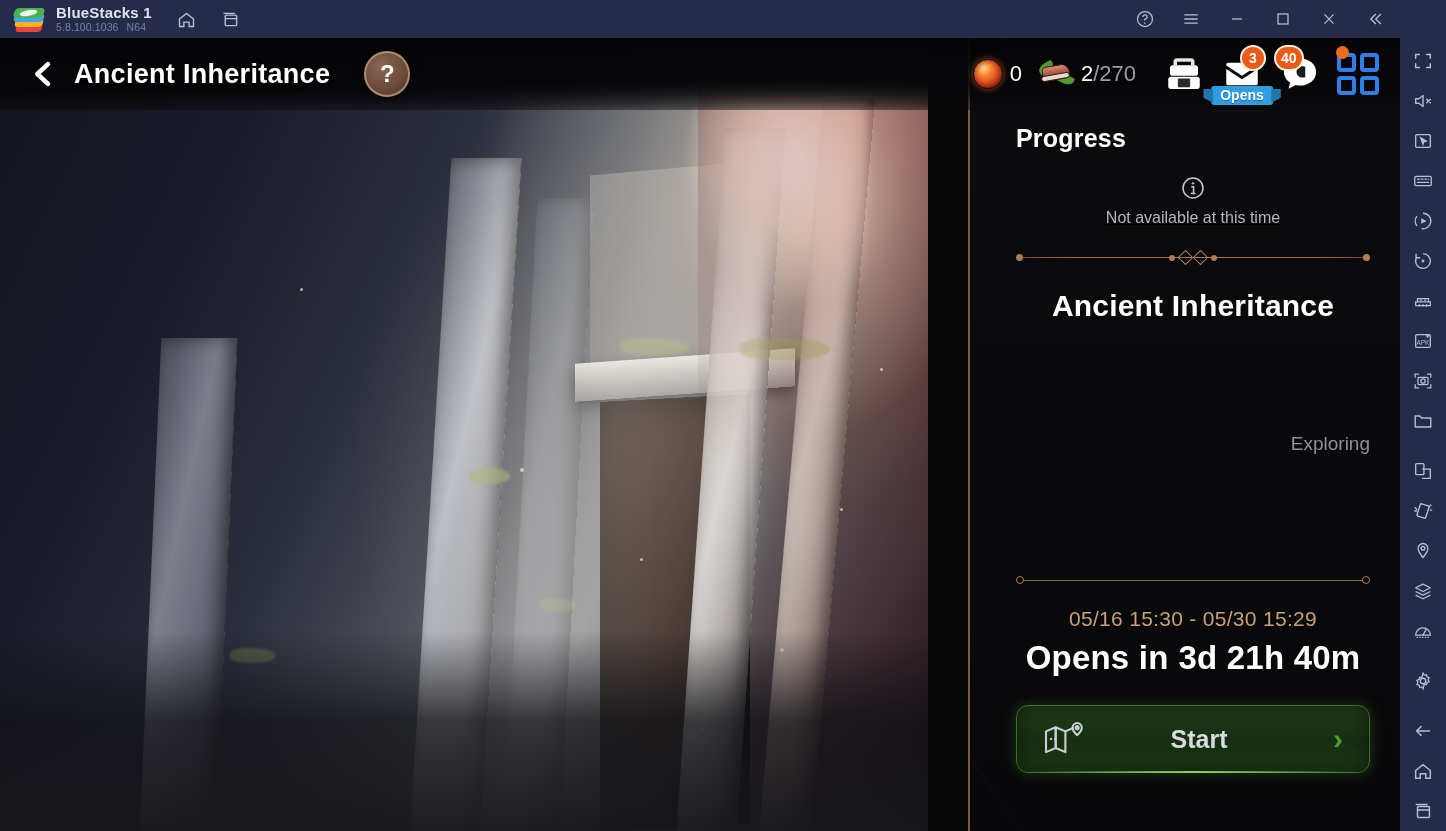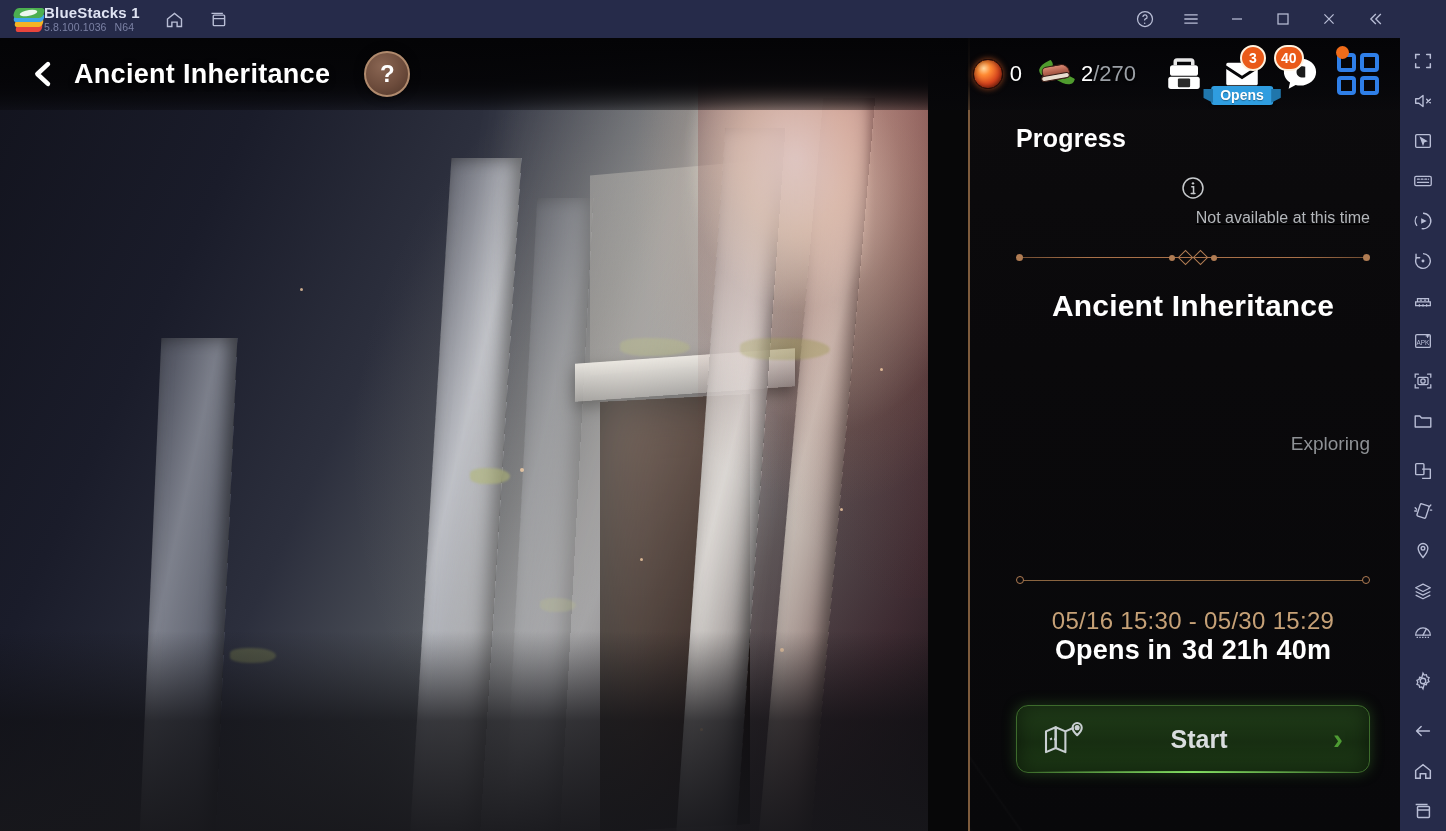--- a/index.html
+++ b/index.html
@@ -18,21 +18,21 @@
     display: flex; align-items: center;
     z-index: 50;
   }
   .bs-logo { margin-left: 14px; width: 30px; height: 26px; position: relative; }
   .bs-logo .layer { position: absolute; left: 0; width: 30px; height: 8px; border-radius: 3px/4px; transform: skewX(-18deg); }
   .bs-logo .l1 { bottom: 0; background: #e8453c; width: 26px; left: 2px; }
   .bs-logo .l2 { bottom: 5px; background: #f5b324; width: 28px; left: 1px; }
   .bs-logo .l3 { bottom: 10px; background: #3fa5e8; }
   .bs-logo .l4 { bottom: 14px; background: #4caf50; height: 10px; border-radius: 4px; }
   .bs-logo .swoosh { position: absolute; bottom: 16px; left: 6px; width: 17px; height: 6px; border-radius: 50%; background: #ffffff; opacity: .9; transform: skewX(-18deg) rotate(-8deg); }
-  .bs-title-wrap { line-height: 1.05; }
+  .bs-title-wrap { margin-left: 12px; line-height: 1.05; }
   .bs-name { color: #dfe3f2; font-size: 15px; font-weight: bold; letter-spacing: .2px; }
   .bs-ver { color: #7b81a4; font-size: 10.5px; margin-top: 2px; letter-spacing: .1px; }
   .bs-ver .n64 { margin-left: 8px; }
   .tb-icons { display: flex; align-items: center; margin-left: 24px; gap: 22px; }
   .tb-icon { width: 22px; height: 22px; color: #b9bed6; display: flex; align-items: center; justify-content: center; }
   .tb-icon svg { width: 21px; height: 21px; }
   .tb-right { position: absolute; right: 0; top: 0; height: 38px; display: flex; align-items: center; gap: 24px; padding-right: 14px; }
   .tb-right .tb-icon svg { width: 20px; height: 20px; }
 
   
@@ -179,21 +179,21 @@
   }
   .panel::before {
     content: ""; position: absolute; inset: 0;
     background:
       linear-gradient(125deg, rgba(255,255,255,.030) 0px, rgba(255,255,255,0) 2px, rgba(255,255,255,0) 26px, rgba(255,255,255,.022) 28px, rgba(255,255,255,0) 30px),
       linear-gradient(55deg, rgba(255,255,255,.018) 0px, rgba(255,255,255,0) 3px, rgba(255,255,255,0) 40px, rgba(255,255,255,.014) 42px, rgba(255,255,255,0) 44px);
     pointer-events: none;
   }
   .panel-inner { position: relative; height: 100%; padding: 0 30px; }
   .panel-title { color: #fff; font-size: 25px; font-weight: bold; padding-top: 86px; letter-spacing: .2px; }
-  .info-block { text-align: right; margin-top: 22px; text-decoration: underline; }
+  .info-block { text-align: center; margin-top: 22px; text-decoration: underline; }
   .info-icon { width: 26px; height: 26px; margin: 0 auto 8px; }
   .info-icon svg { width: 26px; height: 26px; }
   .info-text { color: #b4b7bb; font-size: 16px; }
 
   .divider-orn { position: relative; margin: 24px 0 0; height: 14px; }
   .divider-orn .line { position: absolute; top: 6px; left: 0; right: 0; height: 1px; background: linear-gradient(90deg, #6d4a30, #a97149 20%, #a97149 80%, #6d4a30); }
   .divider-orn .end { position: absolute; top: 3px; width: 7px; height: 7px; border-radius: 50%; background: #b07c53; }
   .divider-orn .end.l { left: 0; }
   .divider-orn .end.r { right: 0; }
   .divider-orn .dia { position: absolute; top: 1px; left: 50%; width: 11px; height: 11px; border: 1.5px solid #b07c53; transform: rotate(45deg); }
@@ -205,22 +205,22 @@
 
   .stage-title { color: #fff; font-size: 30px; font-weight: bold; text-align: center; margin-top: 24px; letter-spacing: .2px; }
   .stage-status { color: #8e9195; font-size: 19px; text-align: right; margin-top: 110px; }
 
   .divider-simple { position: relative; margin-top: 120px; height: 10px; }
   .divider-simple .line { position: absolute; top: 4.5px; left: 6px; right: 6px; height: 1px; background: #8a6440; }
   .divider-simple .ring { position: absolute; top: 1px; width: 8px; height: 8px; border: 1.2px solid #b07c53; border-radius: 50%; background: #0a090b; }
   .divider-simple .ring.l { left: 0; }
   .divider-simple .ring.r { right: 0; }
 
-  .date-range { color: #c6a177; font-size: 24px; text-align: center; margin-top: 22px; letter-spacing: .3px; }
-  .opens-in { color: #ffffff; font-size: 27px; font-weight: bold; text-align: center; letter-spacing: .2px; }
+  .date-range { color: #c6a177; font-size: 21px; text-align: center; margin-top: 22px; letter-spacing: .3px; }
+  .opens-in { color: #ffffff; font-size: 33px; font-weight: bold; text-align: center; margin-top: 8px; letter-spacing: .2px; }
   .opens-in .t { margin-left: 10px; }
 
   .start-btn {
     position: absolute; left: 30px; right: 30px; bottom: 58px; height: 68px;
     border-radius: 12px;
     background: linear-gradient(180deg, rgba(34,64,26,.95) 0%, rgba(24,48,18,.95) 55%, rgba(30,60,22,.95) 100%);
     border: 1px solid #3d6b2c;
     box-shadow: 0 0 14px rgba(70,150,50,.35), inset 0 0 20px rgba(0,0,0,.5);
     display: flex; align-items: center; cursor: pointer;
   }

